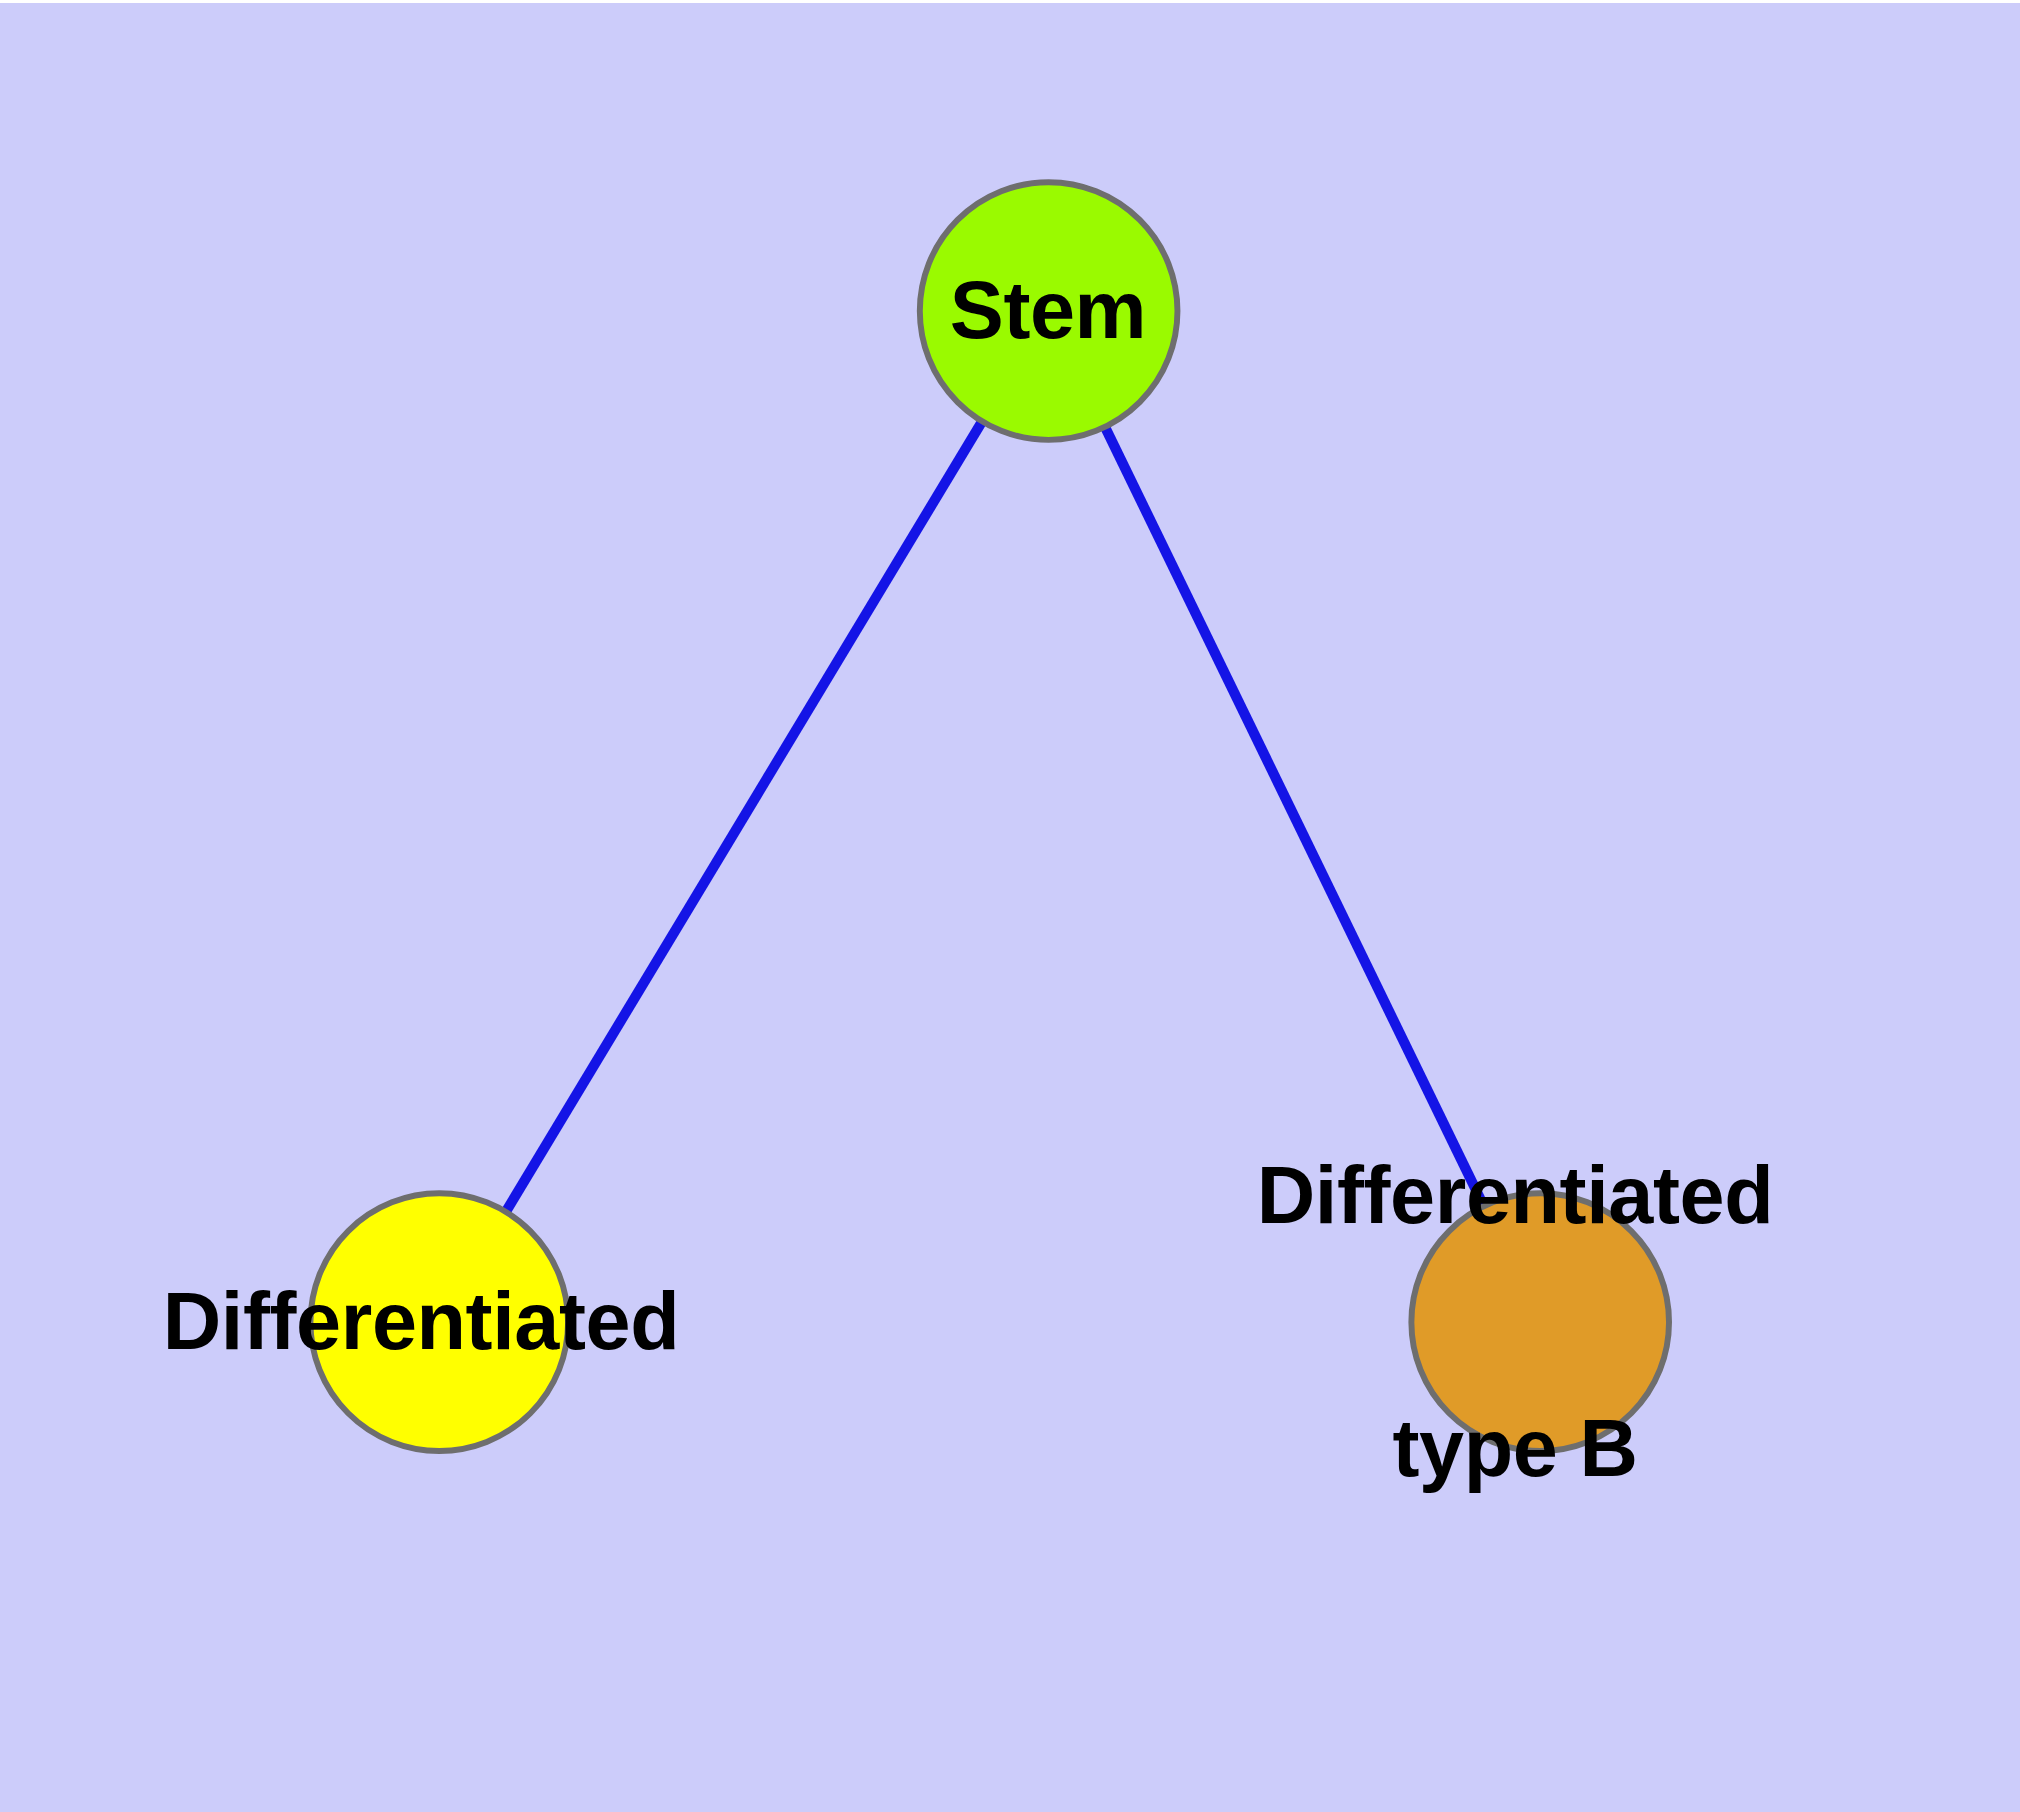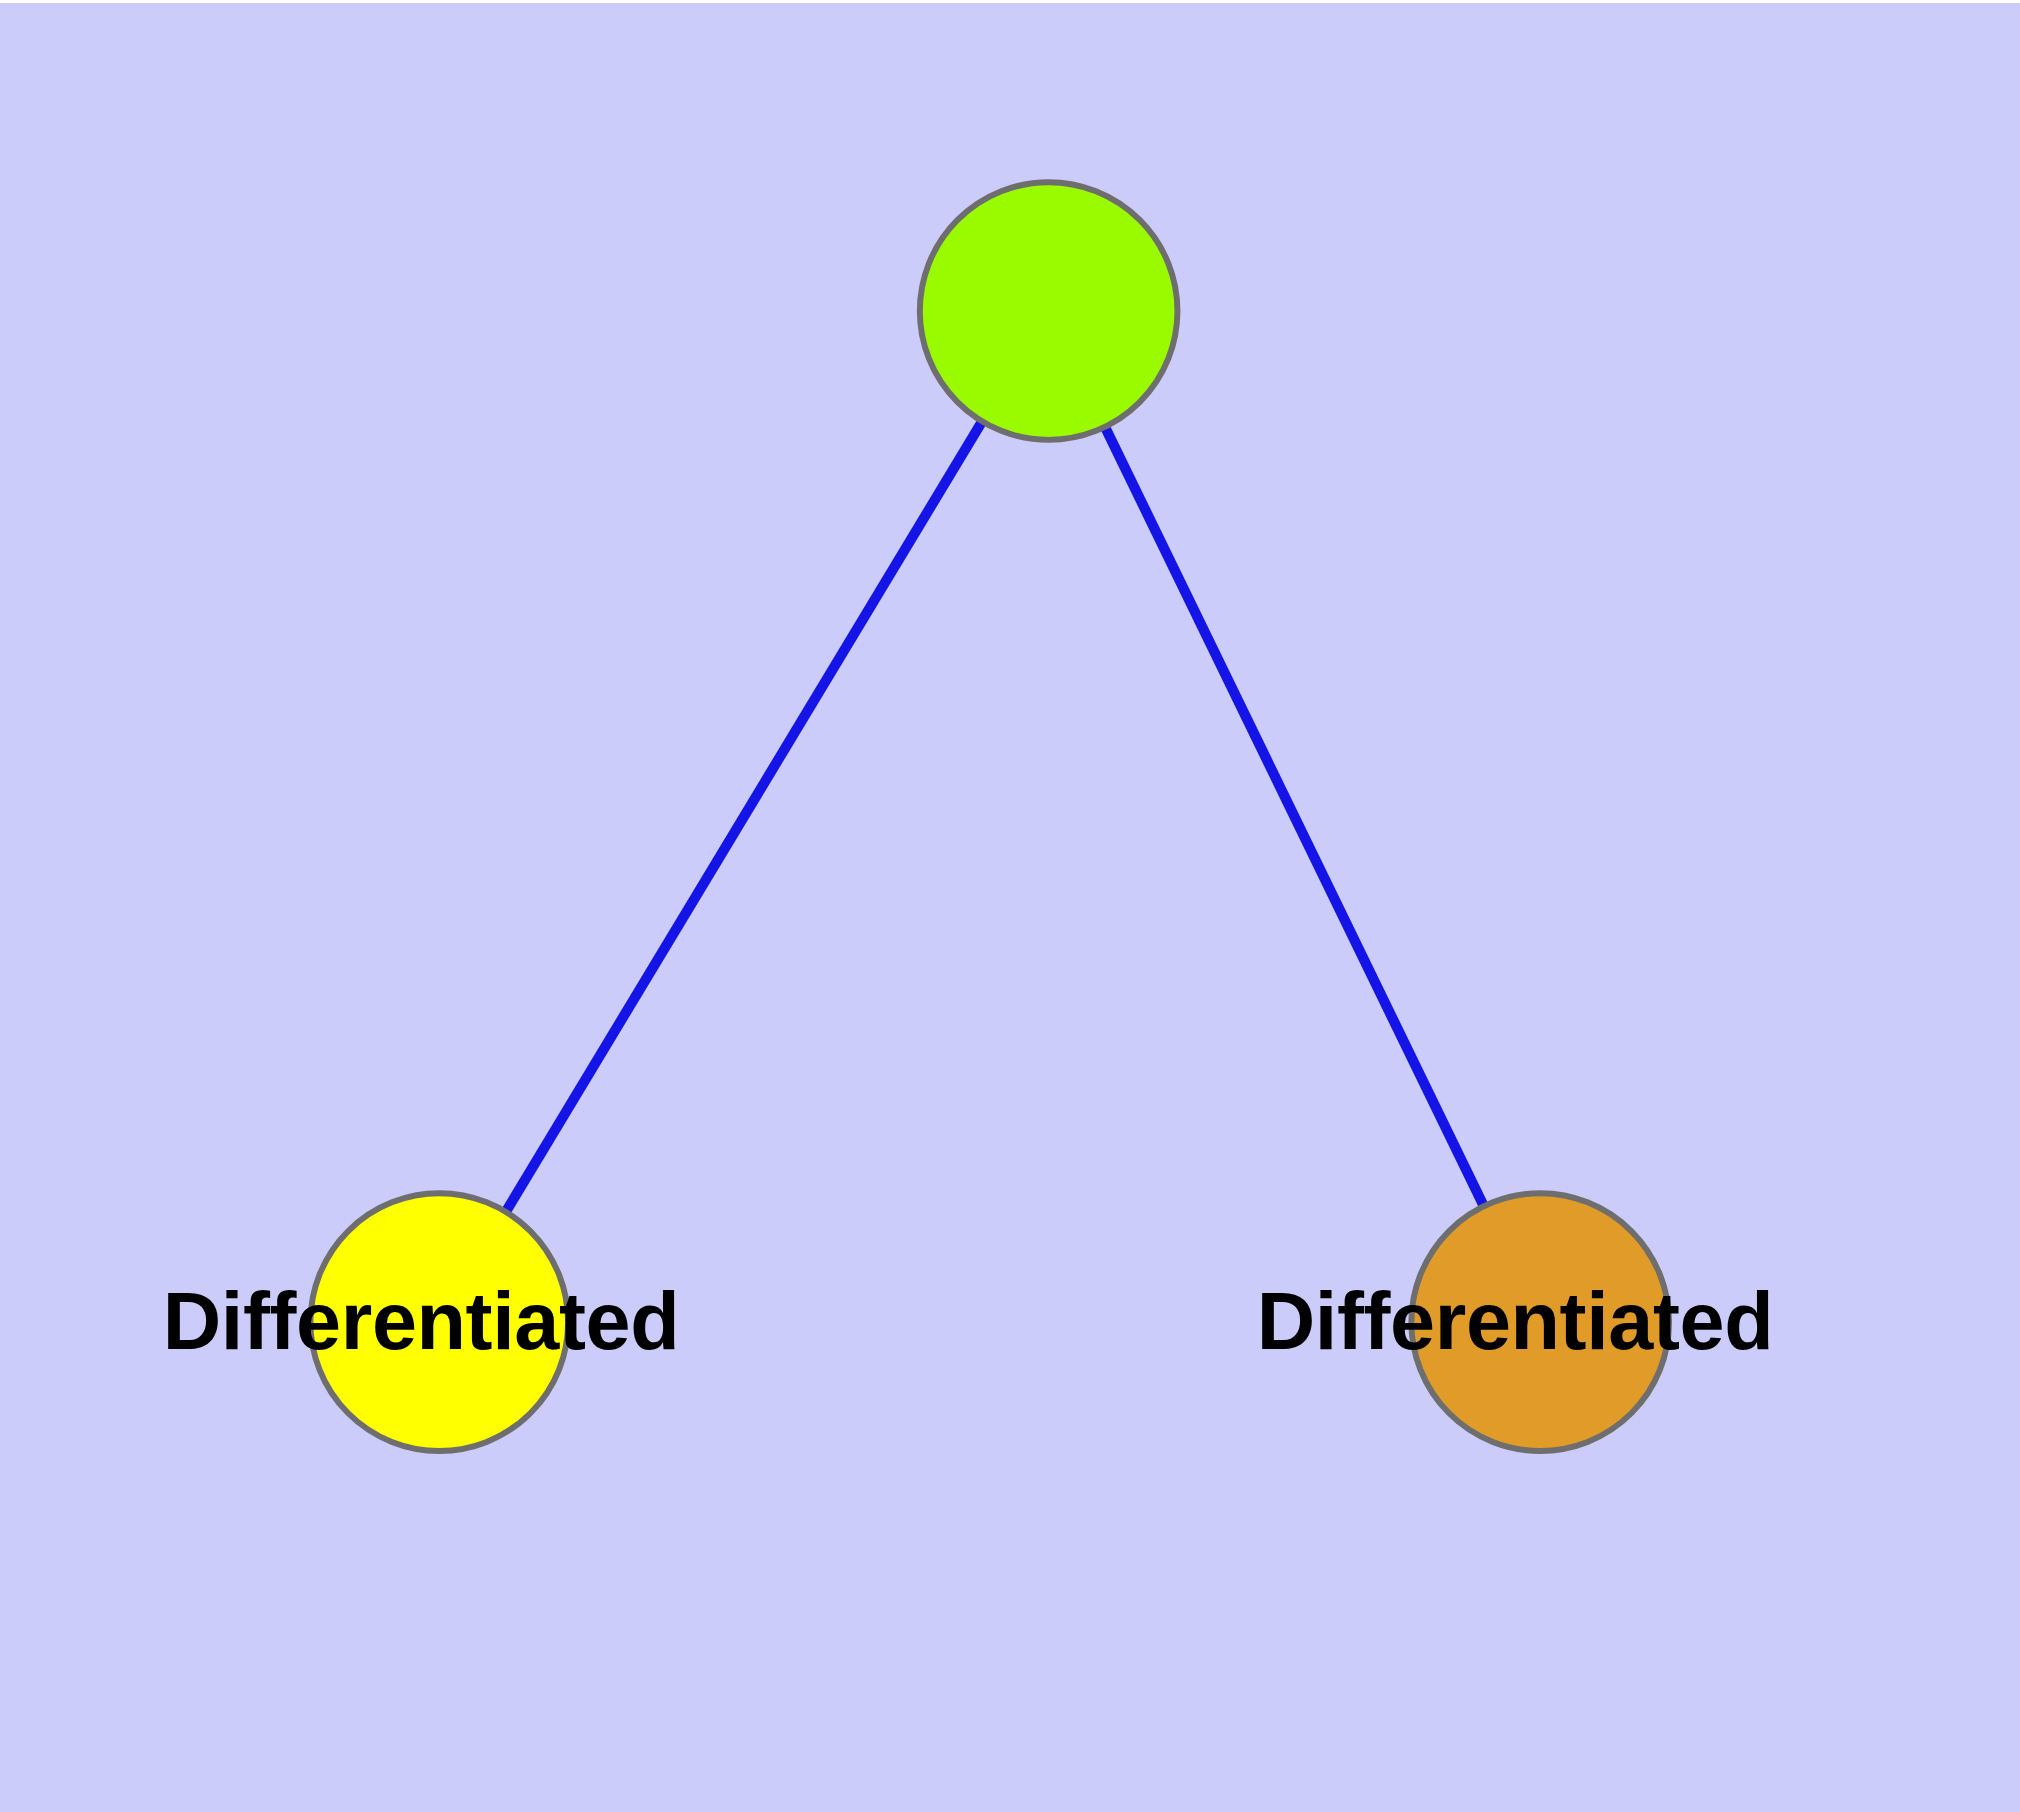--- a/index.html
+++ b/index.html
@@ -73,23 +73,27 @@
     </g>
 
     <g>
       <circle cx="1237" cy="367" r="152" fill="#9afa00" stroke="#6e6e6e" stroke-width="7"></circle>
       <circle cx="518" cy="1560" r="152" fill="#ffff00" stroke="#6e6e6e" stroke-width="7"></circle>
       <circle cx="1817" cy="1560" r="152" fill="#e09b28" stroke="#6e6e6e" stroke-width="7"></circle>
     </g>
 
   </svg>
 
+  <div class="node-label" id="label-stem" style="left: 1048px; top: 311px; color: rgb(0, 0, 0);">
+    <div>Stem</div>
+  </div>
 
   <div class="node-label" id="label-type-a" style="left: 421px; top: 1322px; color: rgb(0, 0, 0);">
     <div>Differentiated</div>
   </div>
 
   <div class="node-label" id="label-type-b" style="left: 1515px; top: 1322px; color: rgb(0, 0, 0);">
     <div>Differentiated</div>
+    <div>type B</div>
   </div>
 
 </div>
 
 
 </body></html>

